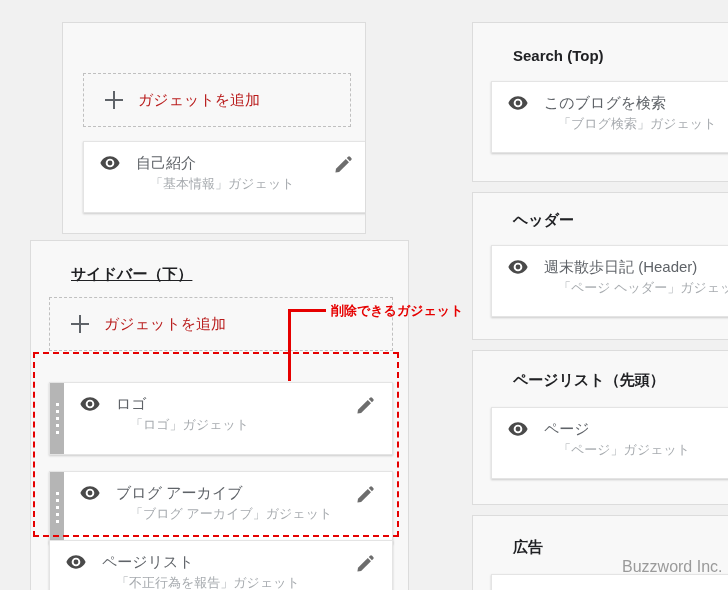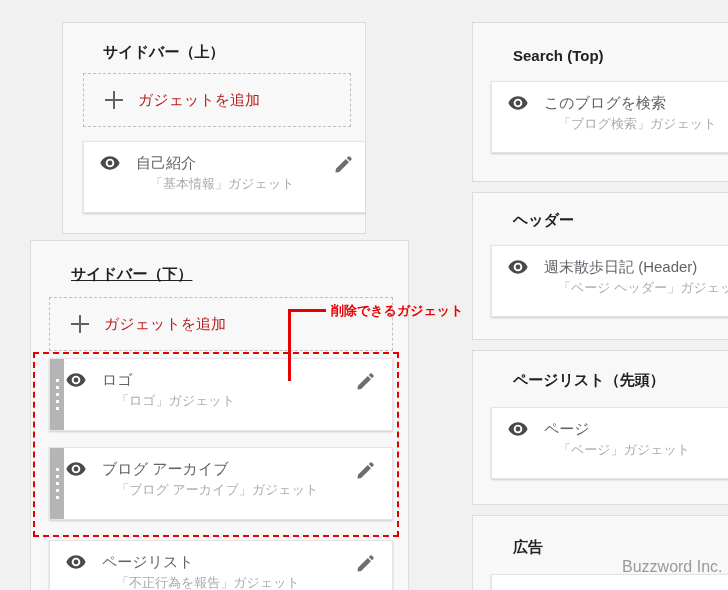--- a/index.html
+++ b/index.html
@@ -78,20 +78,22 @@
     background: #ffffff;
     border: 1px solid #e4e4e4;
     box-sizing: border-box;
     box-shadow: 0 1px 2px rgba(0,0,0,0.18);
     display: flex;
     align-items: flex-start;
     position: relative;
     overflow: hidden;
   }
   .gadget.with-handle {
+    padding-left: 14px;
+    margin-top: 24px;
   }
   .drag-handle {
     position: absolute;
     left: 0; top: 0; bottom: 0;
     width: 14px;
     background: #b5b5b5;
     display: flex;
     flex-direction: column;
     align-items: center;
     justify-content: center;
@@ -163,21 +165,20 @@
     font-size: 16px;
     white-space: nowrap;
   }
 </style>
 </head>
 <body>
 
 <div id="stage">
 
   <div class="section" style="left:62px; top:22px; width:304px; height:212px;">
-    <div class="section-title" style="position:absolute; left:40px; top:20px;">サイドバー（上）</div>
 
     <div class="add-gadget" style="position:absolute; left:20px; top:50px; width:268px;">
       <span class="add-plus"></span>
       <span class="add-label">ガジェットを追加</span>
     </div>
 
     <div class="gadget" style="position:absolute; left:20px; top:118px; width:288px; height:72px;">
       <span class="eye-wrap">
         <svg width="20" height="14" viewBox="0 0 24 16">
           <path d="M12 0C6.5 0 2 4 0.5 8 2 12 6.5 16 12 16s10-4 11.5-8C22 4 17.5 0 12 0z

